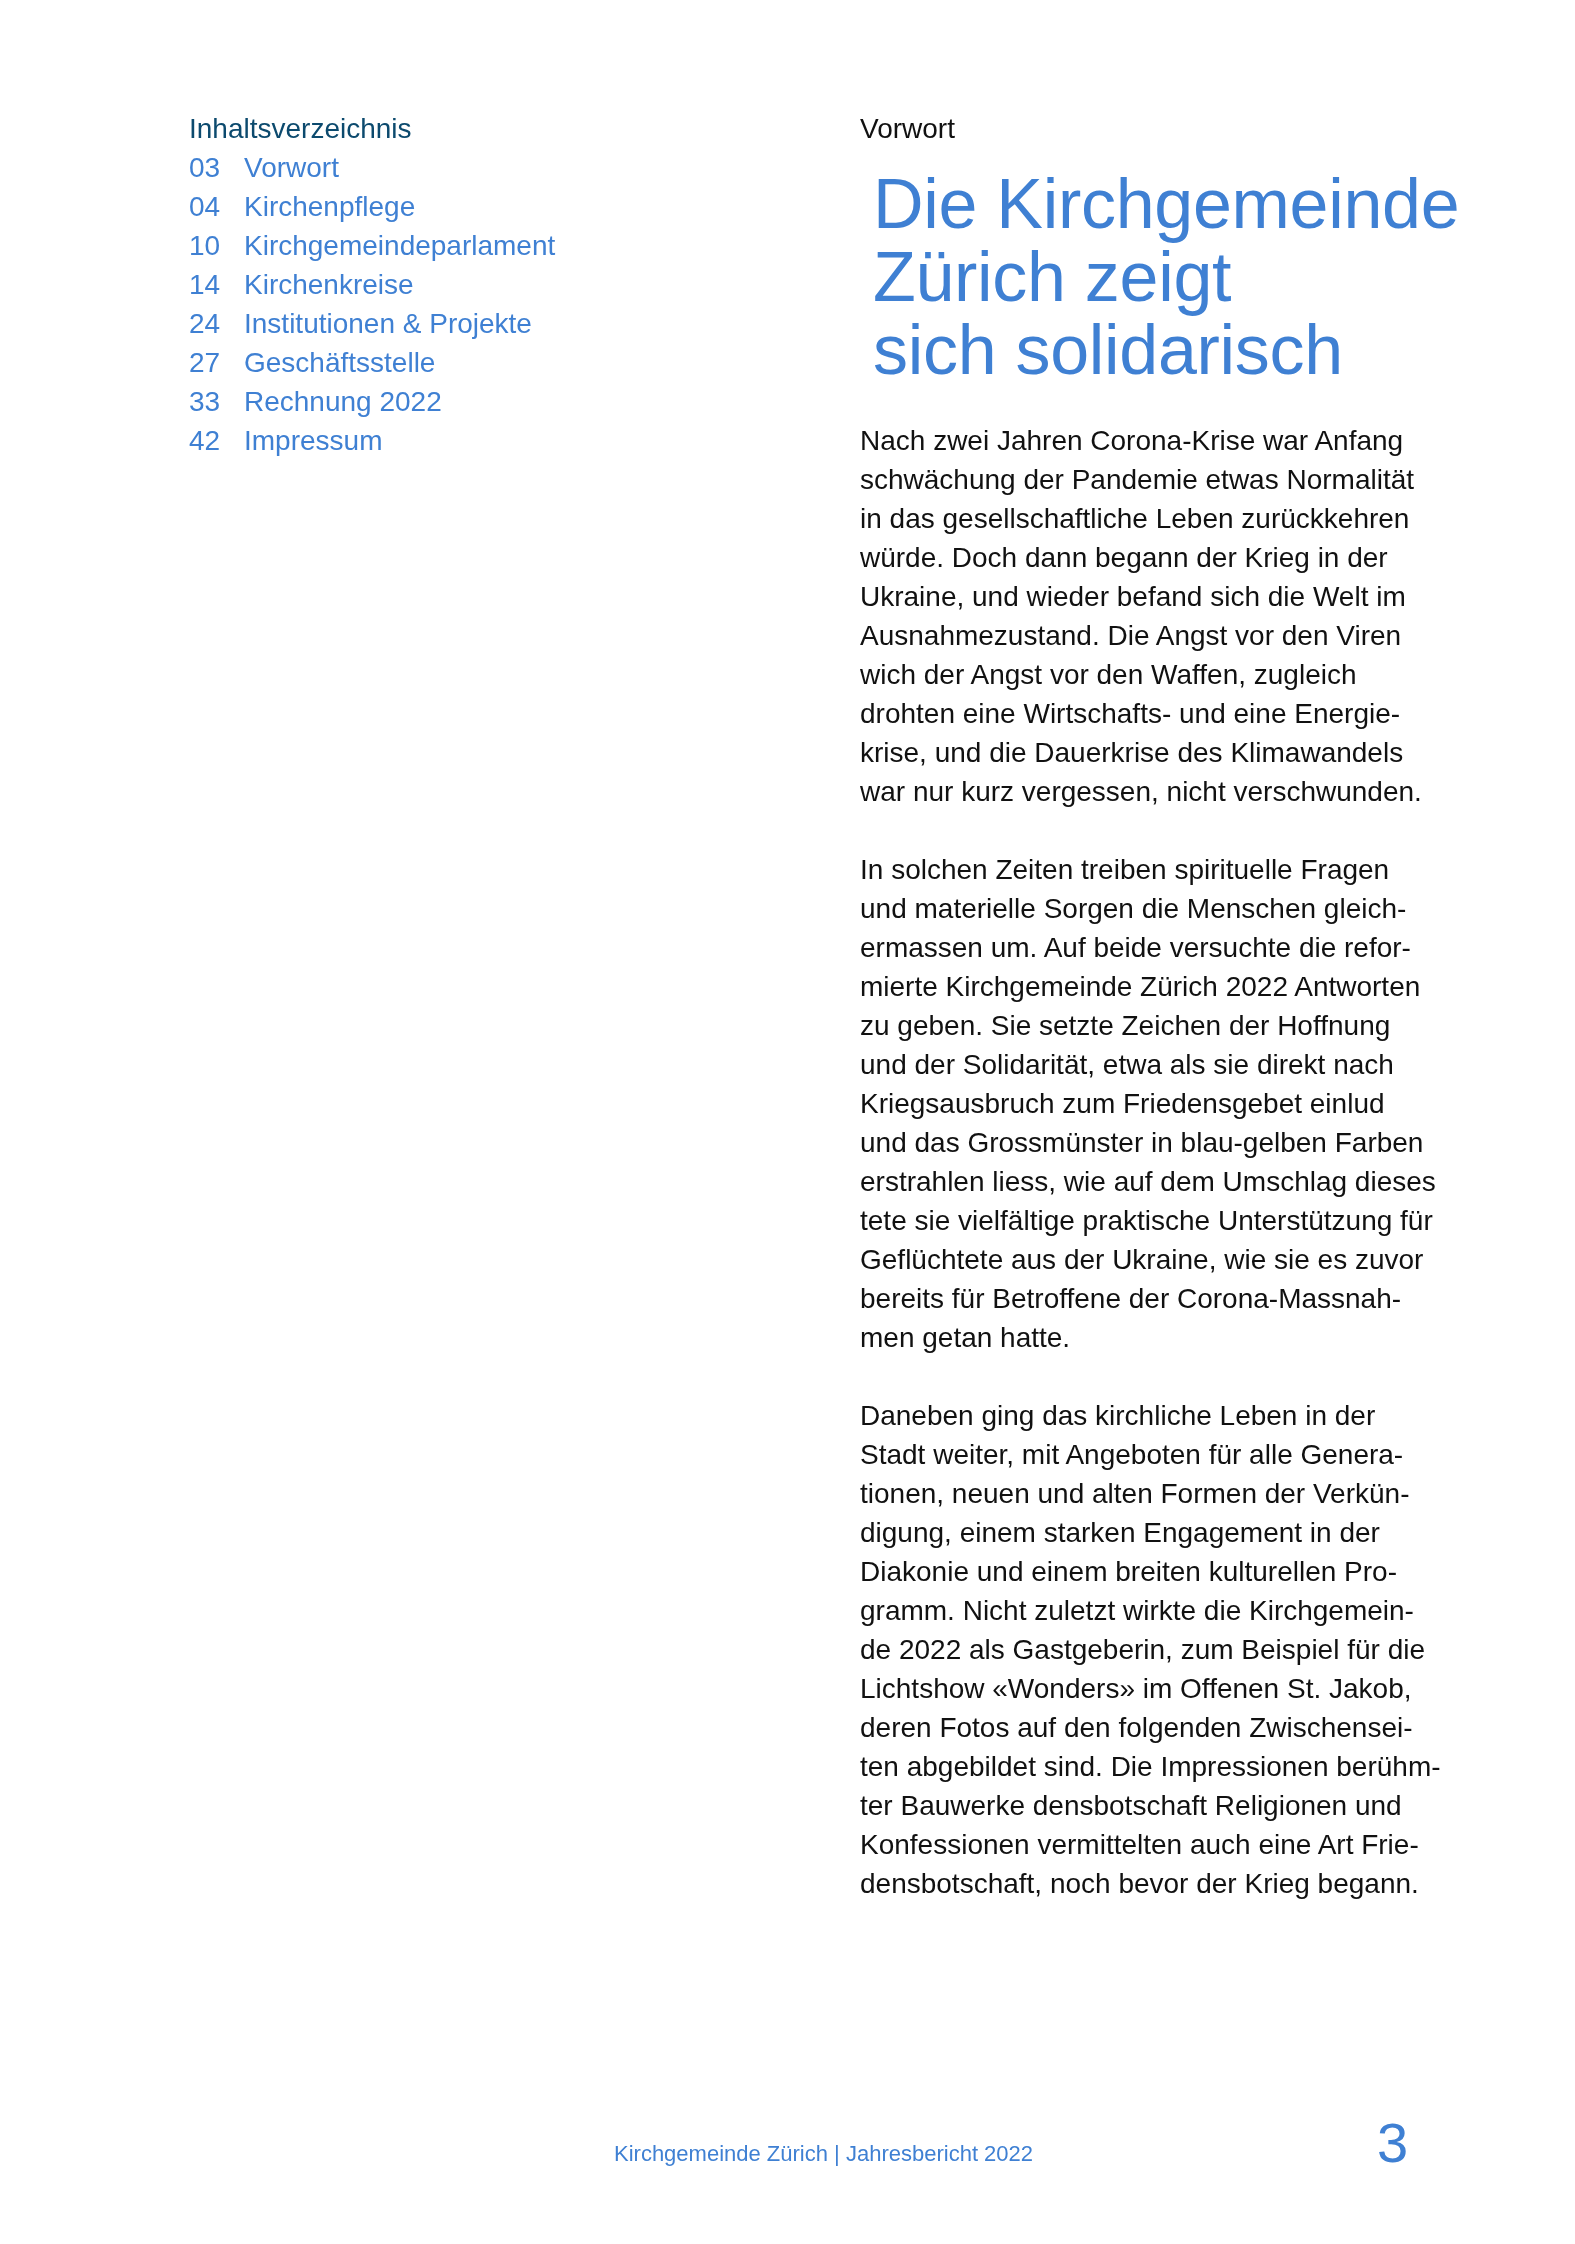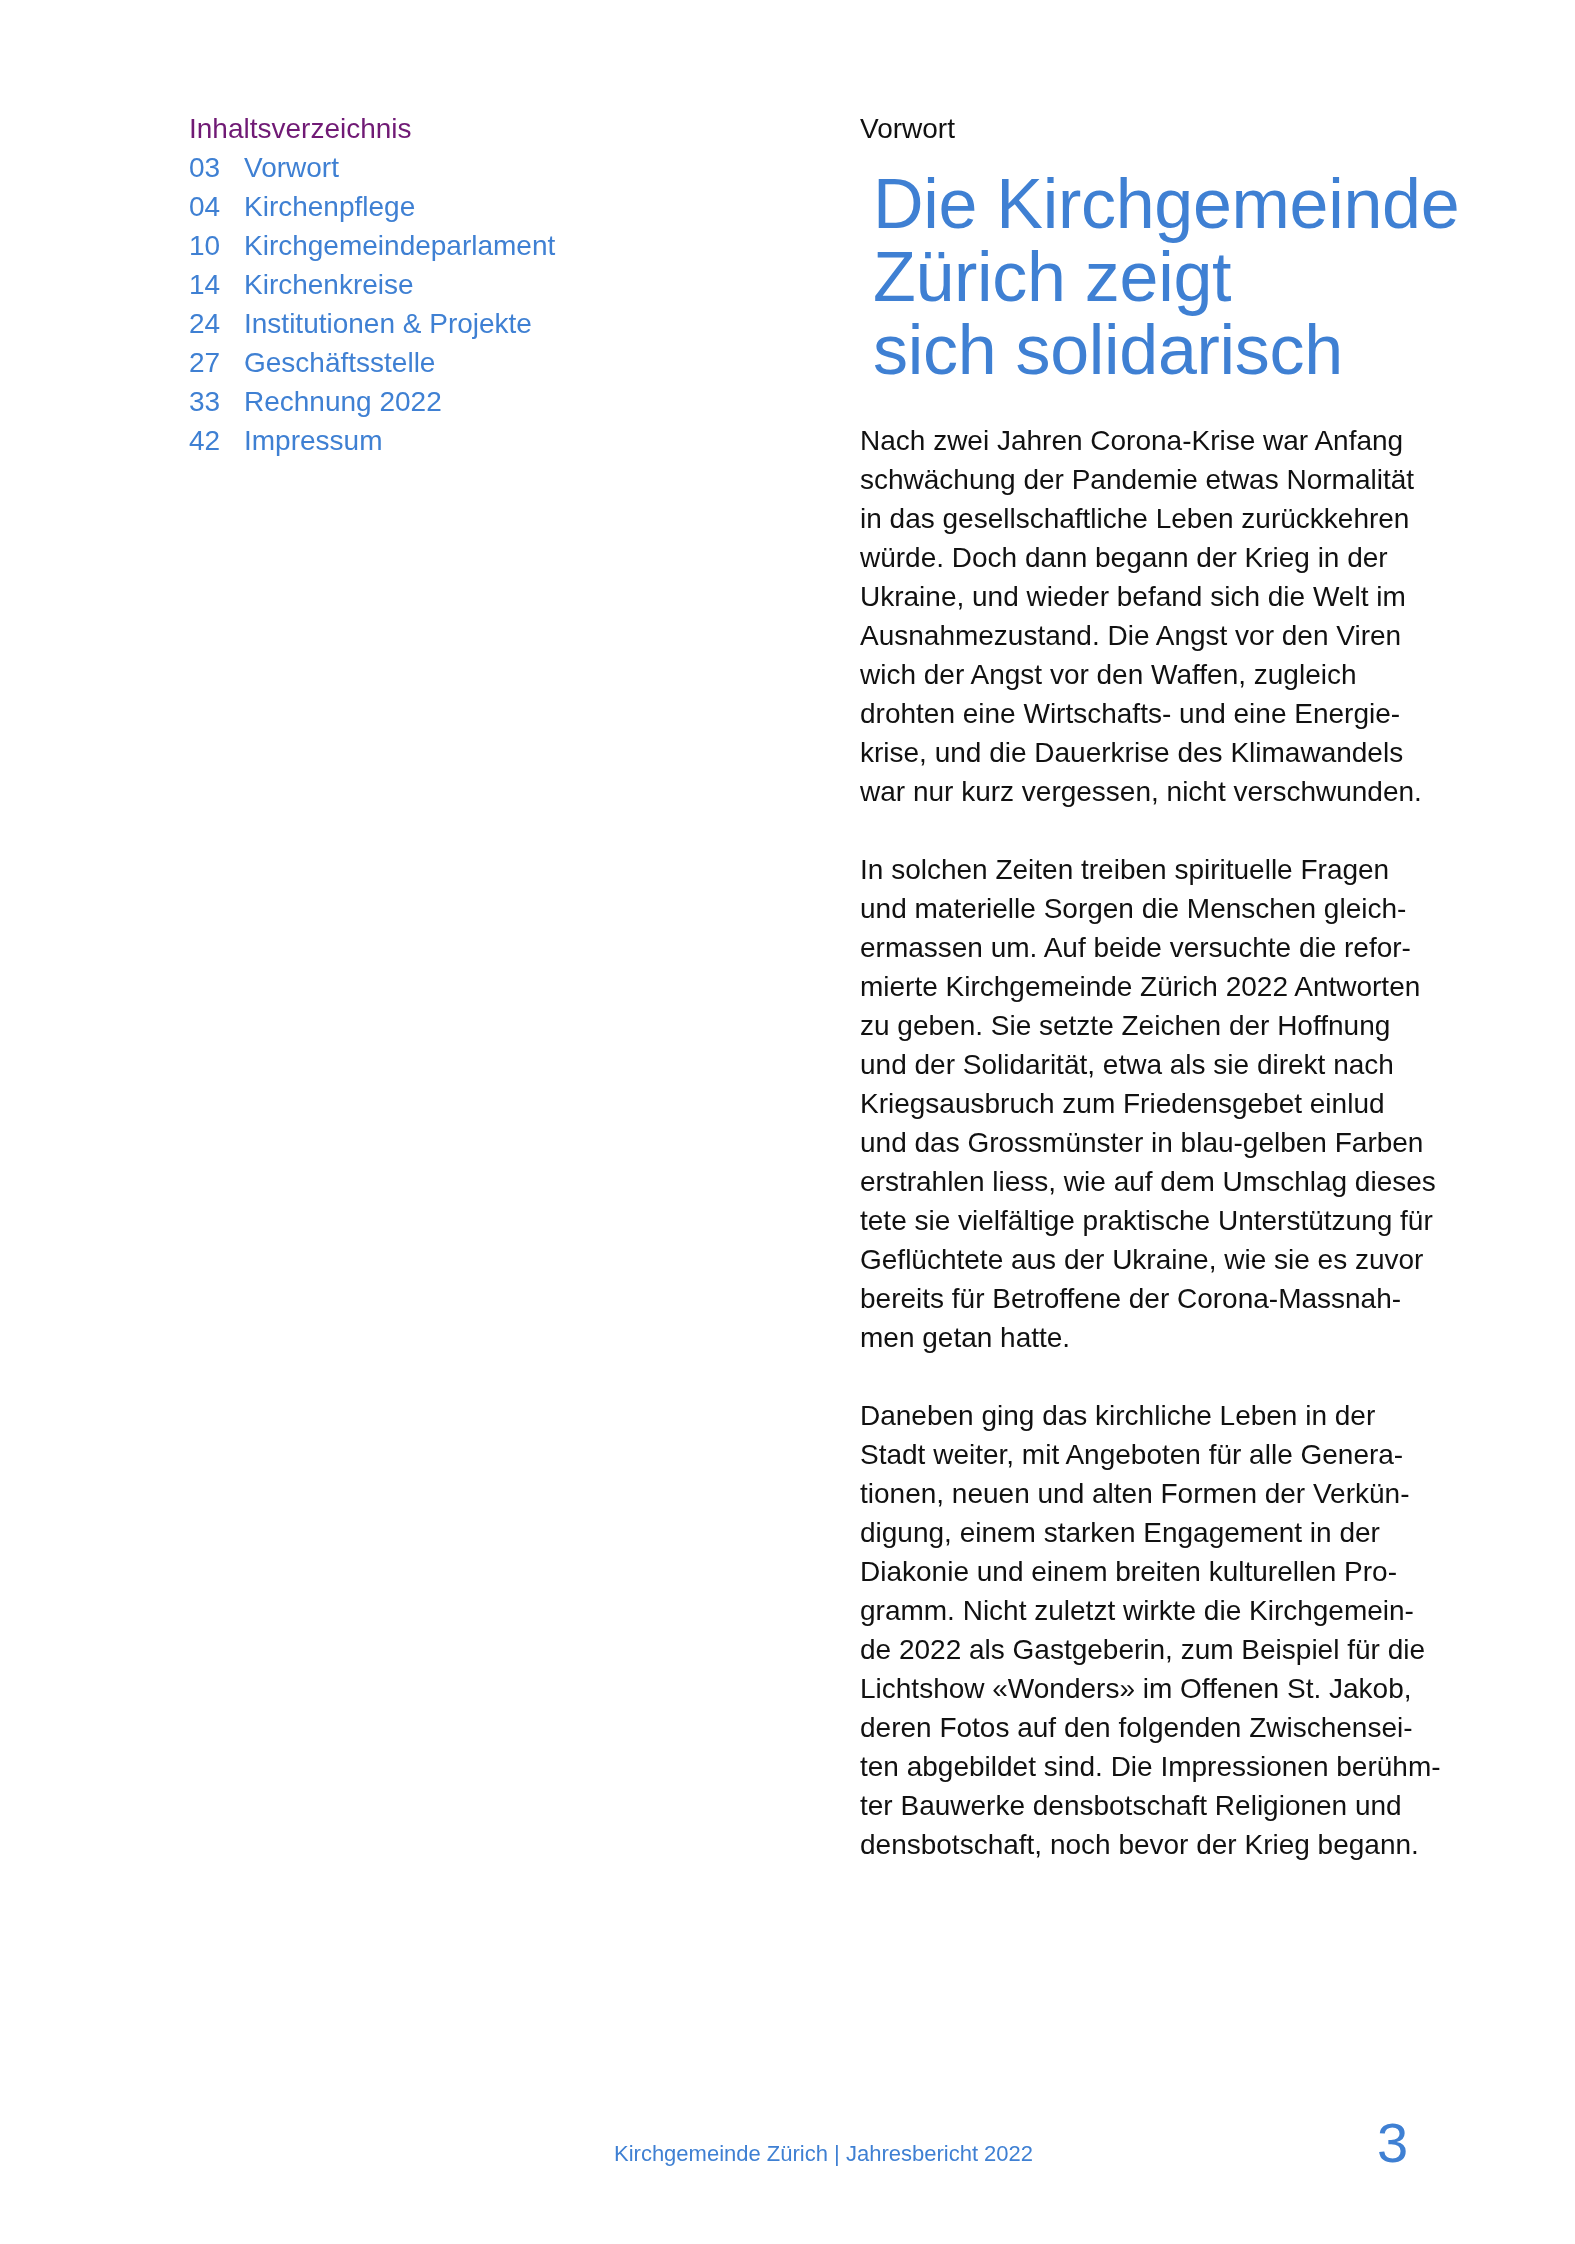--- a/index.html
+++ b/index.html
@@ -1,20 +1,20 @@
 <!DOCTYPE html>
 <html><head>
 <meta charset="utf-8">
 <style>
   html, body { margin: 0; padding: 0; background: #ffffff; }
   body { width: 1575px; height: 2244px; position: relative; overflow: hidden;
          font-family: "Liberation Sans", "DejaVu Sans", sans-serif; color: #111111; }
   .abs { position: absolute; }
   .toc { left: 189px; top: 109px; width: 560px; font-size: 28px; line-height: 39px; }
-  .toc-heading { color: #701a75; white-space: nowrap; }
+  .toc-heading { color: #0c4a6e; white-space: nowrap; }
   .toc-item { display: flex; white-space: nowrap; color: #3f80d3; cursor: pointer; }
   .toc-num { width: 55px; flex: 0 0 55px; }
   .toc-label { }
   .section-label { left: 860px; top: 109px; font-size: 28px; line-height: 39px; color: #111111; white-space: nowrap; }
   .title { left: 857px; top: 152px; font-size: 70px; line-height: 73px; color: #3f80d3; white-space: nowrap; letter-spacing: -0.3px; }
   .title .line { display: block; }
   .body-text { left: 860px; top: 421px; width: 640px; font-size: 28px; line-height: 39px; color: #111111; }
   .para { margin: 0 0 39px 0; }
   .para .line { display: block; white-space: nowrap; }
   .footer-text { left: 614px; top: 2141px; font-size: 22px; line-height: 26px; color: #3f80d3; white-space: nowrap; }
@@ -100,18 +100,19 @@
     <span class="line">Stadt weiter, mit Angeboten für alle Genera-</span>
     <span class="line">tionen, neuen und alten Formen der Verkün-</span>
     <span class="line">digung, einem starken Engagement in der</span>
     <span class="line">Diakonie und einem breiten kulturellen Pro-</span>
     <span class="line">gramm. Nicht zuletzt wirkte die Kirchgemein-</span>
     <span class="line">de 2022 als Gastgeberin, zum Beispiel für die</span>
     <span class="line">Lichtshow «Wonders» im Offenen St. Jakob,</span>
     <span class="line">deren Fotos auf den folgenden Zwischensei-</span>
     <span class="line">ten abgebildet sind. Die Impressionen berühm-</span>
     <span class="line">ter Bauwerke densbotschaft Religionen und</span>
+    <span class="line">Konfessionen vermittelten auch eine Art Frie-</span>
     <span class="line">densbotschaft, noch bevor der Krieg begann.</span>
   </p>
 </article>
 
 <div class="abs footer-text">Kirchgemeinde Zürich | Jahresbericht 2022</div>
 <div class="abs page-number">3</div>
 
 </body></html>

